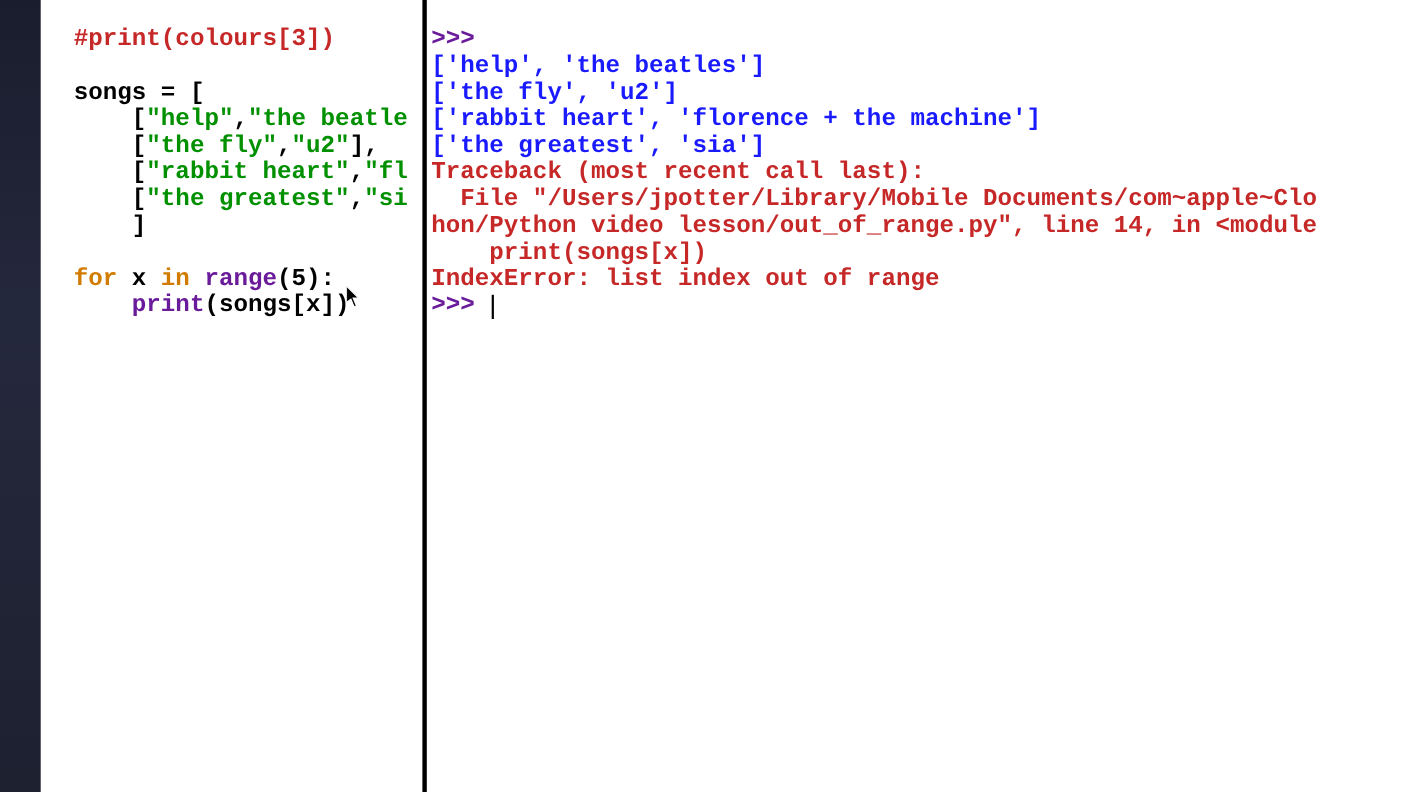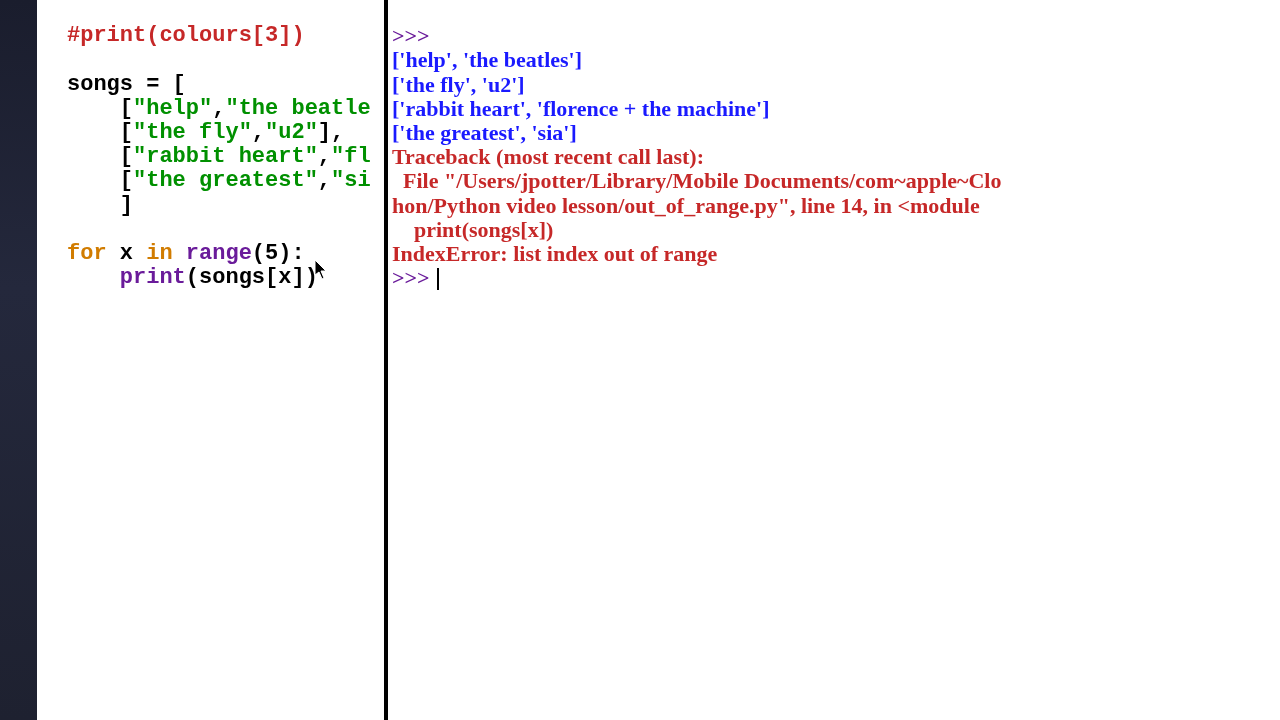--- a/index.html
+++ b/index.html
@@ -41,21 +41,20 @@
   .shell-pane {
     position: absolute;
     left: 390px; top: 0;
     right: 0;
     height: 720px;
     background: #ffffff;
     padding: 0 0 0 2px;
     overflow: hidden;
     white-space: pre;
     line-height: 1.1;
-    font-family: Liberation Serif, serif;
   }
   .blk { color: #000; }
   .kw  { color: #d17c00; }       
   .str { color: #009000; }       
   .builtin { color: #6a1b9a; }   
   .comment { color: #c62828; }   
   .prompt { color: #6a1b9a; }
   .out-blue { color: #1a1aff; }
   .trace-red { color: #c62828; }
   .cursor {

